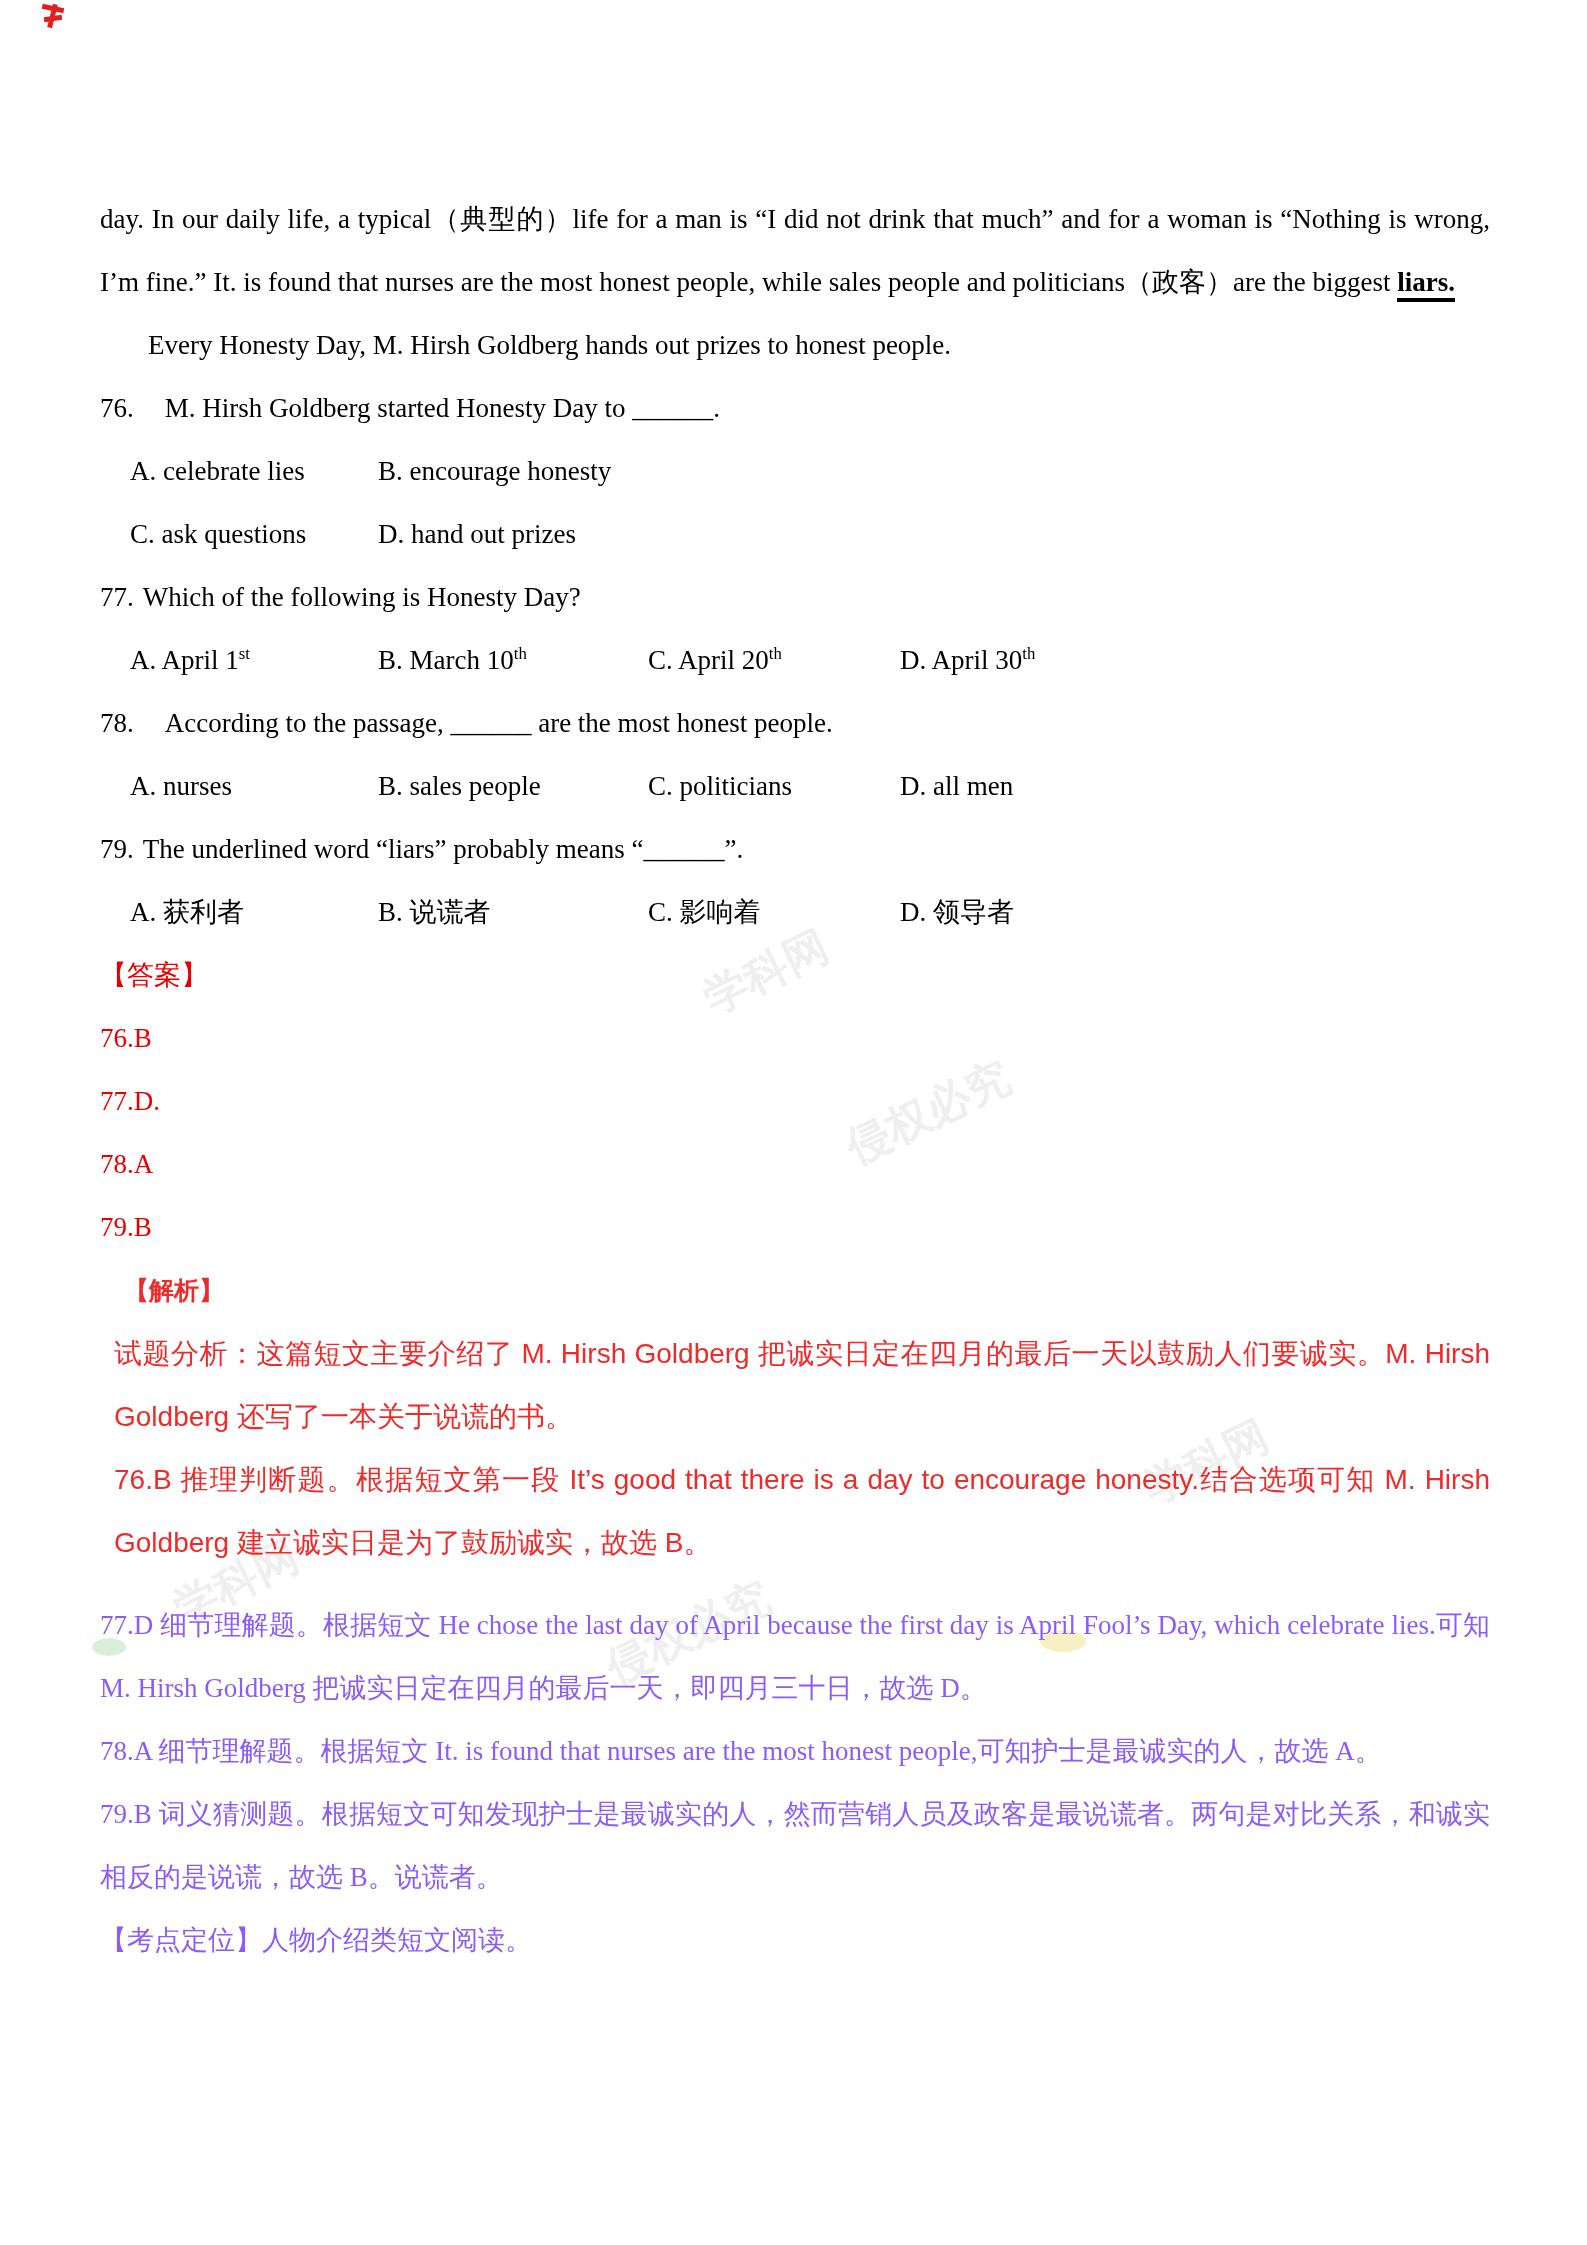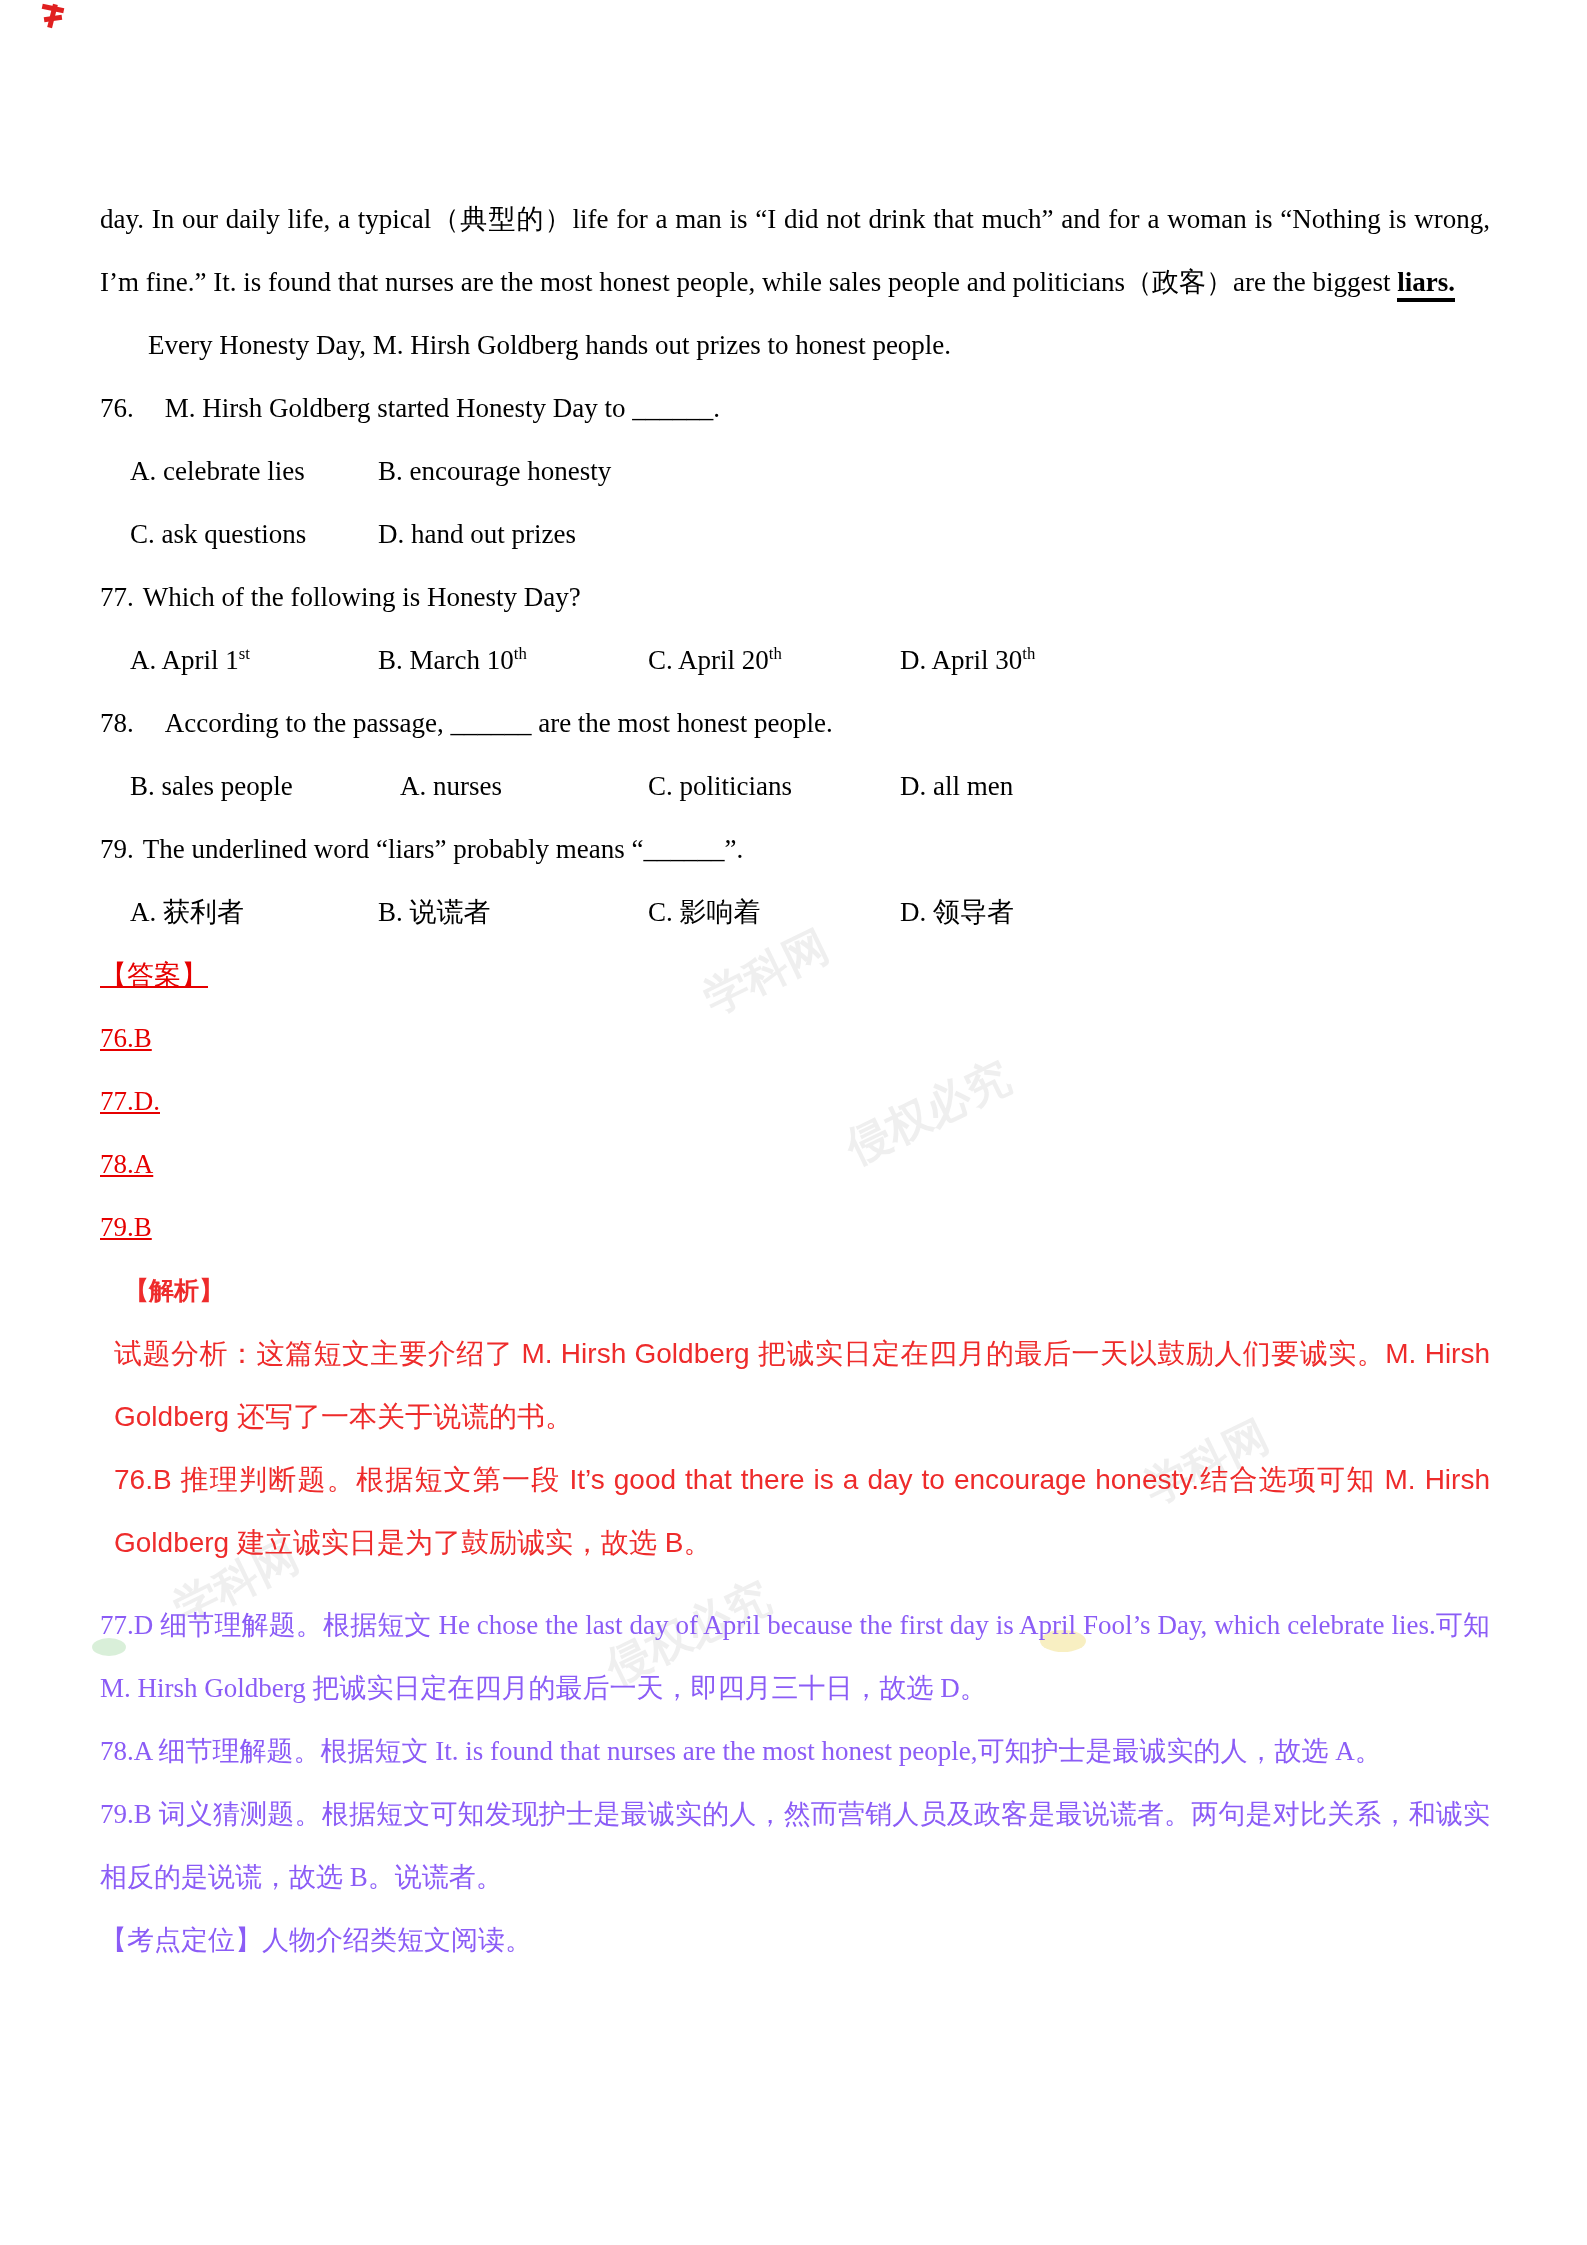--- a/index.html
+++ b/index.html
@@ -34,21 +34,21 @@
   .gap-narrow .qnum{margin-right:9px;}
   .opt-row{display:flex;padding-left:30px;}
   .opt{display:block;}
   .c1{width:248px;flex:0 0 248px;}
   .c2{width:270px;flex:0 0 270px;}
   .c3{width:252px;flex:0 0 252px;}
   .c4{flex:1;}
   .c2w{flex:1;}
   sup{font-size:0.62em;line-height:0;}
   .red{color:#e60000;}
-  .answers p{color:#e60000;text-decoration:underline;}
+  .answers p{color:#e60000;}
   
   .analysis-image{
     position:relative;
     color:#ee2b2b;
     font-family:"Liberation Sans","DejaVu Sans",sans-serif;
     font-size:28px;
     padding-left:14px;
     text-align:justify;
   }
   .jiexi-header{
@@ -132,22 +132,22 @@
         <span class="opt c1"><span>A. April 1</span><sup>st</sup></span>
         <span class="opt c2"><span>B. March 10</span><sup>th</sup></span>
         <span class="opt c3"><span>C. April 20</span><sup>th</sup></span>
         <span class="opt c4"><span>D. April 30</span><sup>th</sup></span>
       </div>
     </div>
 
     <div class="question gap-wide">
       <p class="stem"><span class="qnum">78.</span><span>According to the passage, ______ are the most honest people.</span></p>
       <div class="opt-row">
+        <span class="opt c1">A. nurses</span>
         <span class="opt c2">B. sales people</span>
-        <span class="opt c1">A. nurses</span>
         <span class="opt c3">C. politicians</span>
         <span class="opt c4">D. all men</span>
       </div>
     </div>
 
     <div class="question gap-narrow">
       <p class="stem"><span class="qnum">79.</span><span>The underlined word “liars” probably means “______”.</span></p>
       <div class="opt-row">
         <span class="opt c1">A. 获利者</span>
         <span class="opt c2">B. 说谎者</span>

